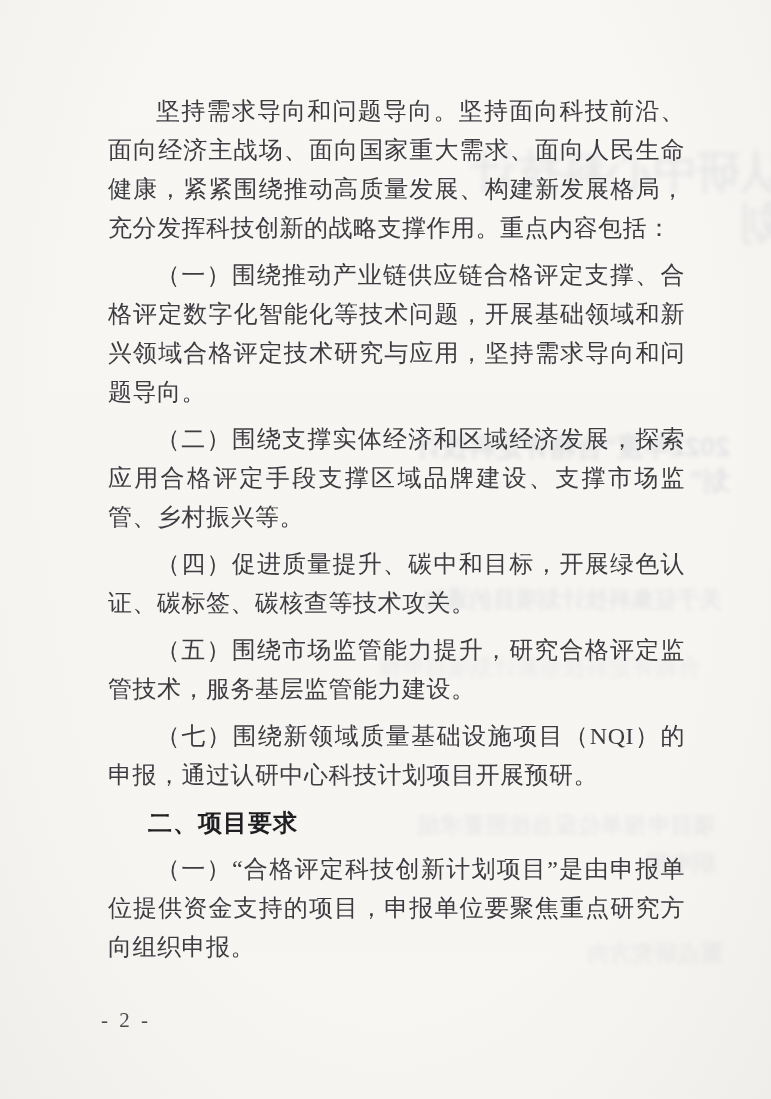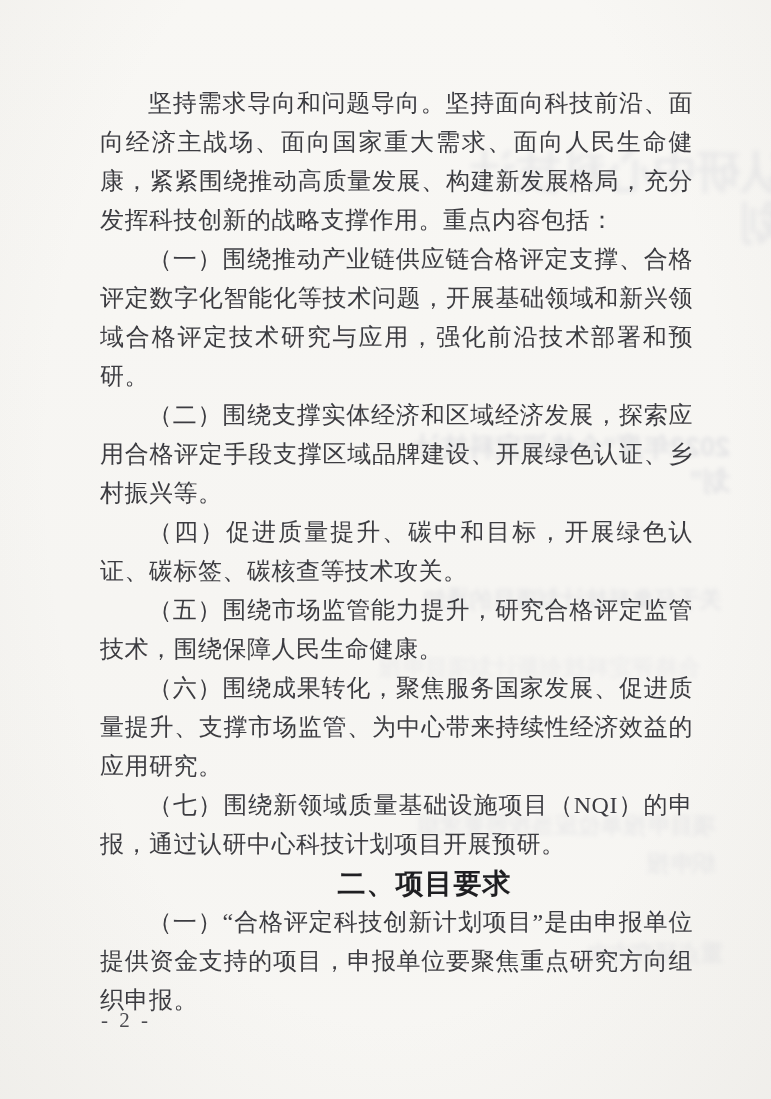--- a/index.html
+++ b/index.html
@@ -29,39 +29,38 @@
 
   
   .doc {
     position: absolute;
     left: 100px;
     top: 84px;
     width: 593px;
     z-index: 2;
   }
   .body-p {
-    margin: 0;
+    margin: 8px;
     font-size: 24px;
     line-height: 39px;
     color: #3c3c41;
     text-align: justify;
     text-indent: 2em;
     letter-spacing: 0.5px;
     font-weight: 400;
   }
   .heading {
     margin: 0;
     font-family: "Liberation Sans", sans-serif;
     font-weight: 700;
-    font-size: 28px;
+    font-size: 24px;
     line-height: 39px;
     color: #1f1f22;
     text-indent: 2em;
     letter-spacing: 1px;
-    text-align: center;
   }
   .page-number {
     position: absolute;
     left: 101px;
     top: 1005px;
     z-index: 2;
     font-size: 21px;
     line-height: 30px;
     color: #4a4a4f;
     letter-spacing: 3px;
@@ -136,24 +135,23 @@
 
   <div class="ghost ghost-title">认研中心科技计划</div>
   <div class="ghost ghost-subtitle">2022年度“合格评定科技计划”</div>
   <div class="ghost ghost-smudge-1">关于征集科技计划项目的通知</div>
   <div class="ghost ghost-smudge-2">合格评定科技创新计划项目申报</div>
   <div class="ghost ghost-smudge-3">项目申报单位应当按照要求组织申报</div>
   <div class="ghost ghost-smudge-4">重点研究方向</div>
 
   <main class="doc">
     <p class="body-p">坚持需求导向和问题导向。坚持面向科技前沿、面向经济主战场、面向国家重大需求、面向人民生命健康，紧紧围绕推动高质量发展、构建新发展格局，充分发挥科技创新的战略支撑作用。重点内容包括：</p>
-    <p class="body-p">（一）围绕推动产业链供应链合格评定支撑、合格评定数字化智能化等技术问题，开展基础领域和新兴领域合格评定技术研究与应用，强化前沿技术部署和预研。</p>
-    <p class="body-p">（二）围绕支撑实体经济和区域经济发展，探索应用合格评定手段支撑区域品牌建设、开展绿色认证、乡村振兴等。</p>
+    <p class="body-p">（一）围绕推动产业链供应链合格评定支撑、合格评定数字化智能化等技术问题，开展基础领域和新兴领域合格评定技术研究与应用，坚持需求导向和问题导向。</p>
+    <p class="body-p">（二）围绕支撑实体经济和区域经济发展，探索应用合格评定手段支撑区域品牌建设、支撑市场监管、乡村振兴等。</p>
     <p class="body-p">（四）促进质量提升、碳中和目标，开展绿色认证、碳标签、碳核查等技术攻关。</p>
-    <p class="body-p">（五）围绕市场监管能力提升，研究合格评定监管技术，围绕保障人民生命健康。</p>
-    <p class="body-p">（六）围绕成果转化，聚焦服务国家发展、促进质量提升、支撑市场监管、为中心带来持续性经济效益的应用研究。</p>
+    <p class="body-p">（五）围绕市场监管能力提升，研究合格评定监管技术，服务基层监管能力建设。</p>
     <p class="body-p">（七）围绕新领域质量基础设施项目（NQI）的申报，通过认研中心科技计划项目开展预研。</p>
     <h2 class="heading">二、项目要求</h2>
     <p class="body-p">（一）“合格评定科技创新计划项目”是由申报单位提供资金支持的项目，申报单位要聚焦重点研究方向组织申报。</p>
   </main>
 
   <div class="page-number">- 2 -</div>
 </div>
 
 </body></html>

